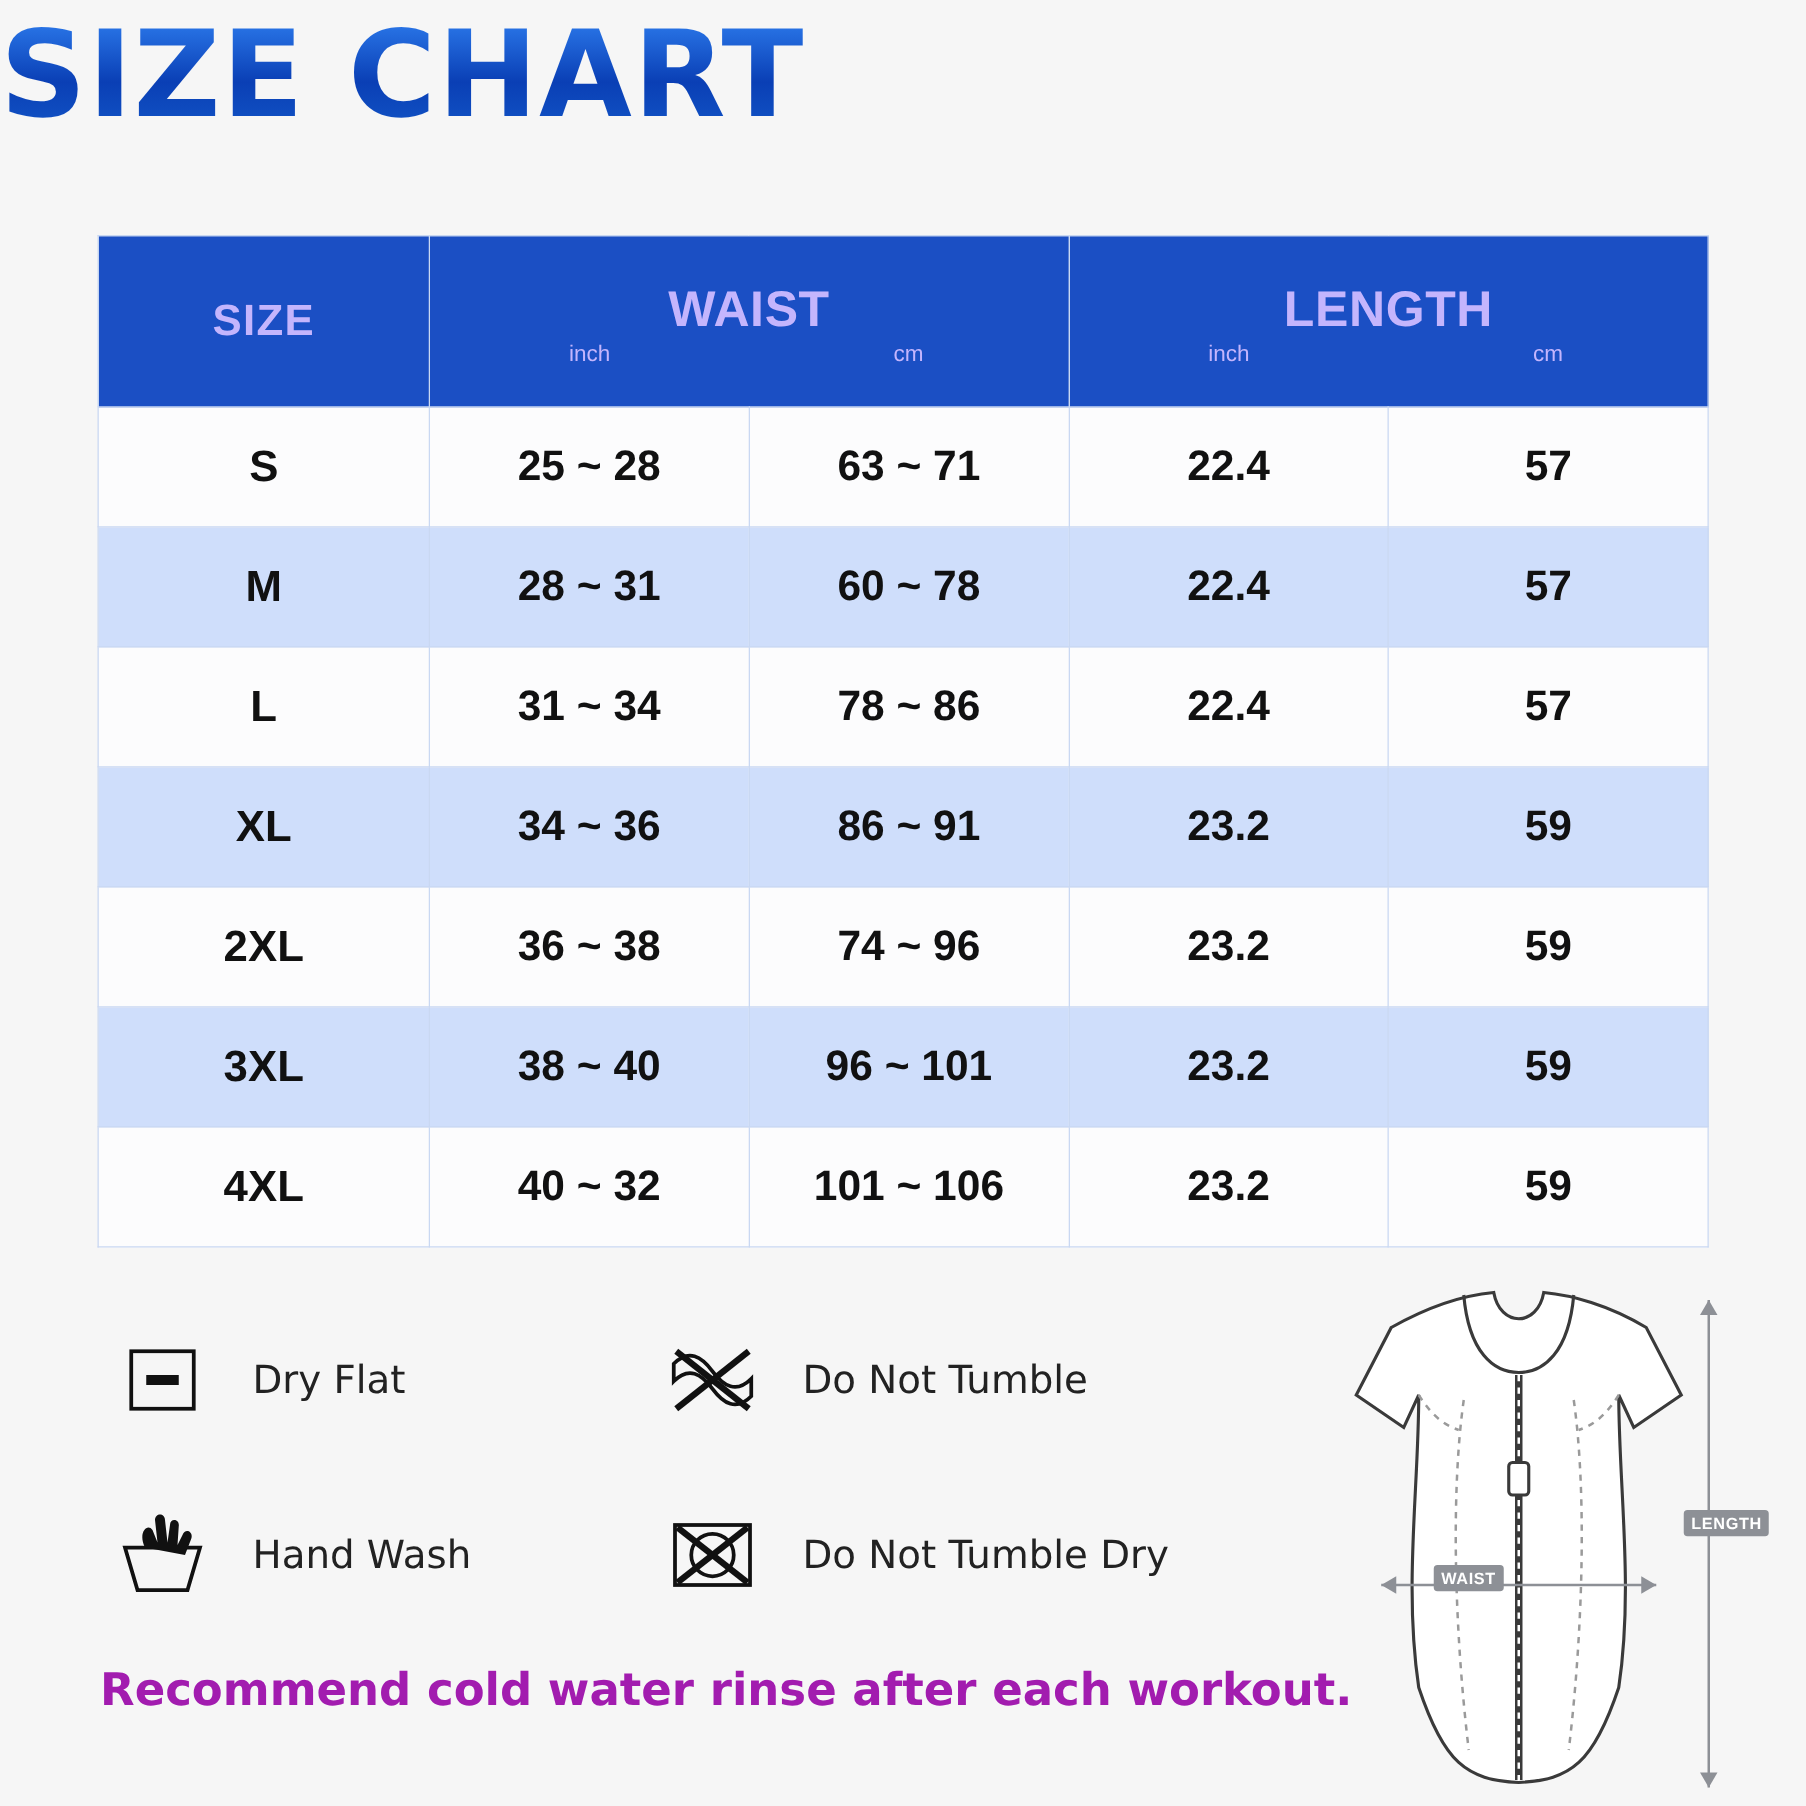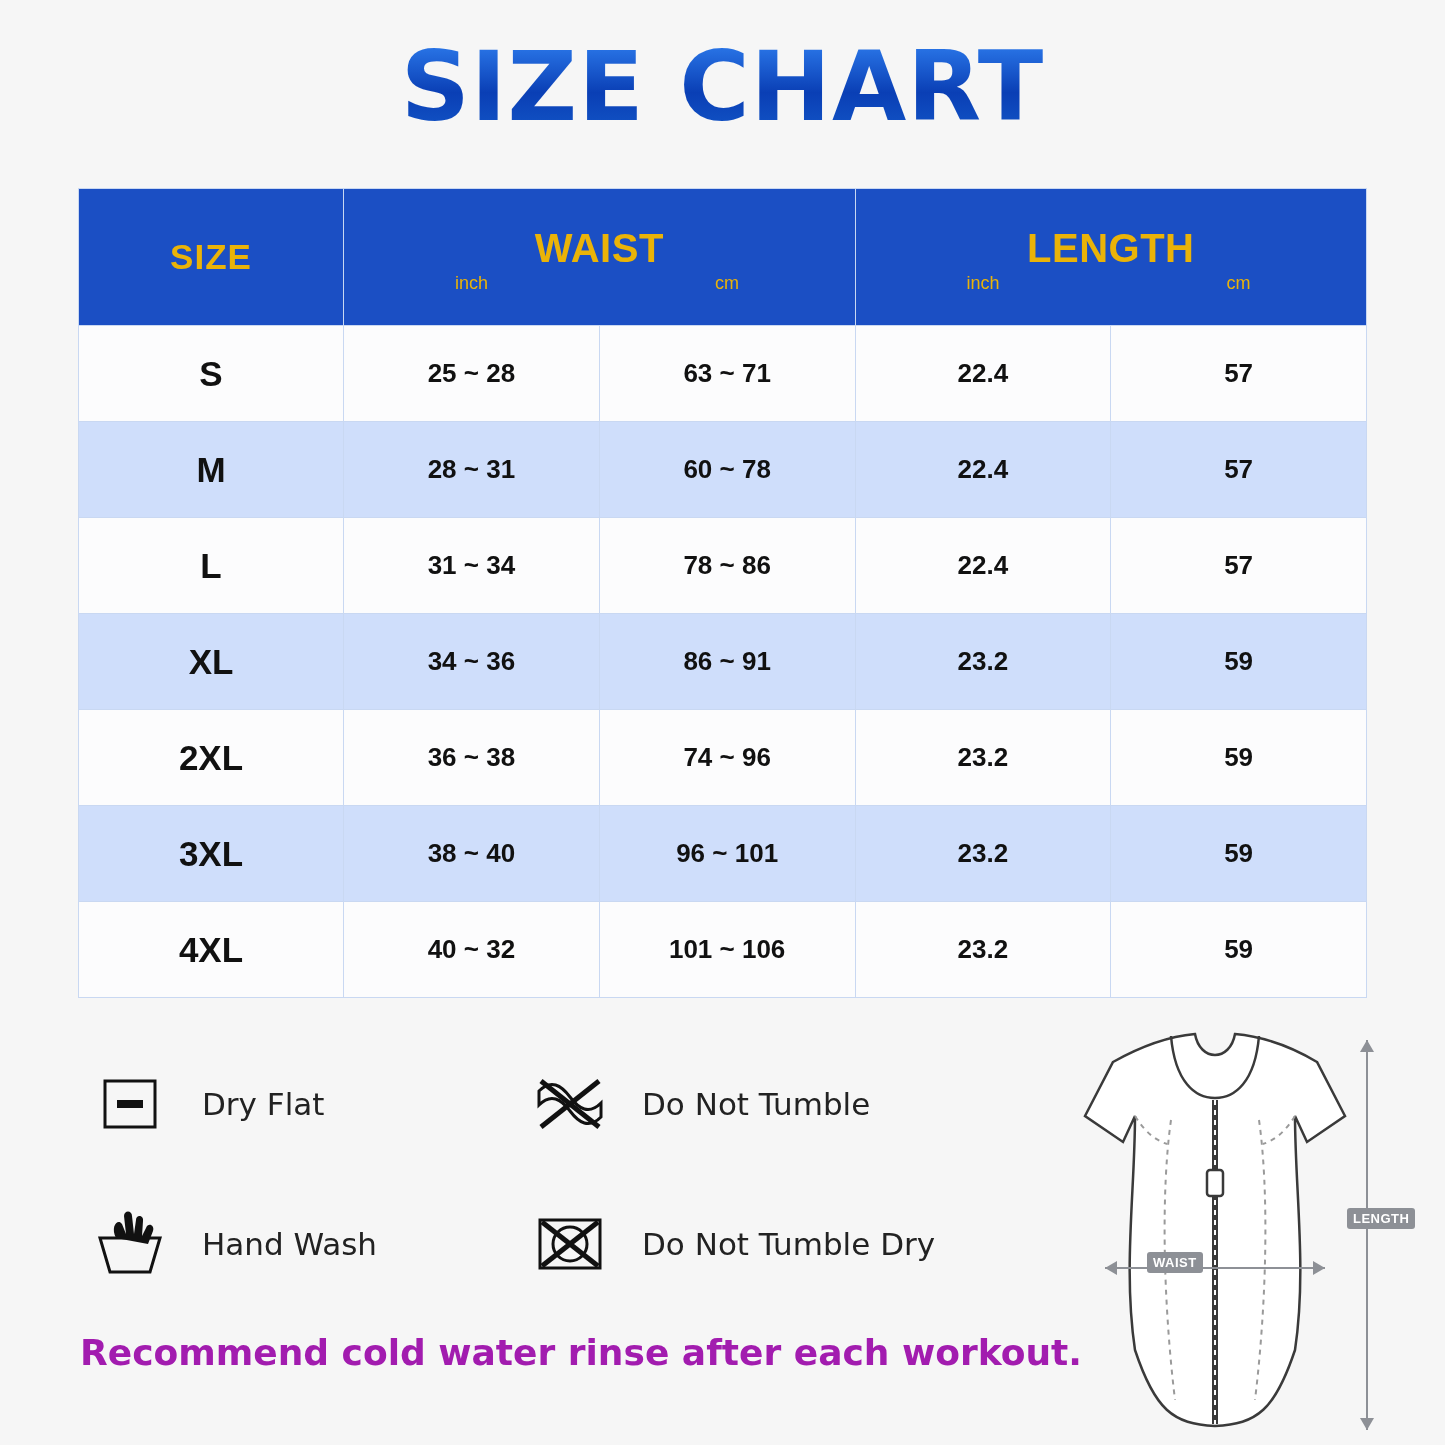--- a/index.html
+++ b/index.html
@@ -12,22 +12,22 @@
   }
   .page {
     position: relative;
     width: 1445px; height: 1445px;
     background: #f6f6f6;
   }
 
   
   .title-wrap {
     width: 100%;
-    text-align: center;
-    padding-top: 37px;
+    text-align: left;
+    padding-top: 10px;
   }
   .title {
     display: inline-block;
     font-size: 96px;
     font-weight: 900;
     letter-spacing: 1px;
     font-family: "DejaVu Sans", sans-serif;
     background: linear-gradient(180deg, #2f7ff0 0%, #0a3fb5 55%, #1357c8 100%);
     -webkit-background-clip: text;
     background-clip: text;
@@ -45,21 +45,21 @@
   table.size-chart {
     width: 100%;
     border-collapse: collapse;
     table-layout: fixed;
   }
   table.size-chart th, table.size-chart td {
     border: 1px solid #c9d8f2;
   }
   thead th {
     background: #1b4fc4;
-    color: #eab308;
+    color: #c4b5fd;
     border-color: #1b4fc4;
     vertical-align: middle;
   }
   .th-size {
     width: 265px;
     font-size: 35px;
     font-weight: bold;
     letter-spacing: 1px;
     height: 137px;
   }
@@ -78,21 +78,21 @@
     display: flex;
   }
   .grp-units span {
     flex: 1 1 50%;
     font-size: 18px;
     font-weight: normal;
     padding-bottom: 10px;
   }
   tbody td {
     text-align: center;
-    font-size: 26px;
+    font-size: 34px;
     font-weight: bold;
     color: #111111;
     height: 96px;
   }
   tbody tr.odd td { background: #fcfcfd; }
   tbody tr.even td { background: #cfdefb; }
   tbody td.size-cell { font-size: 35px; }
 
   
   .care {

